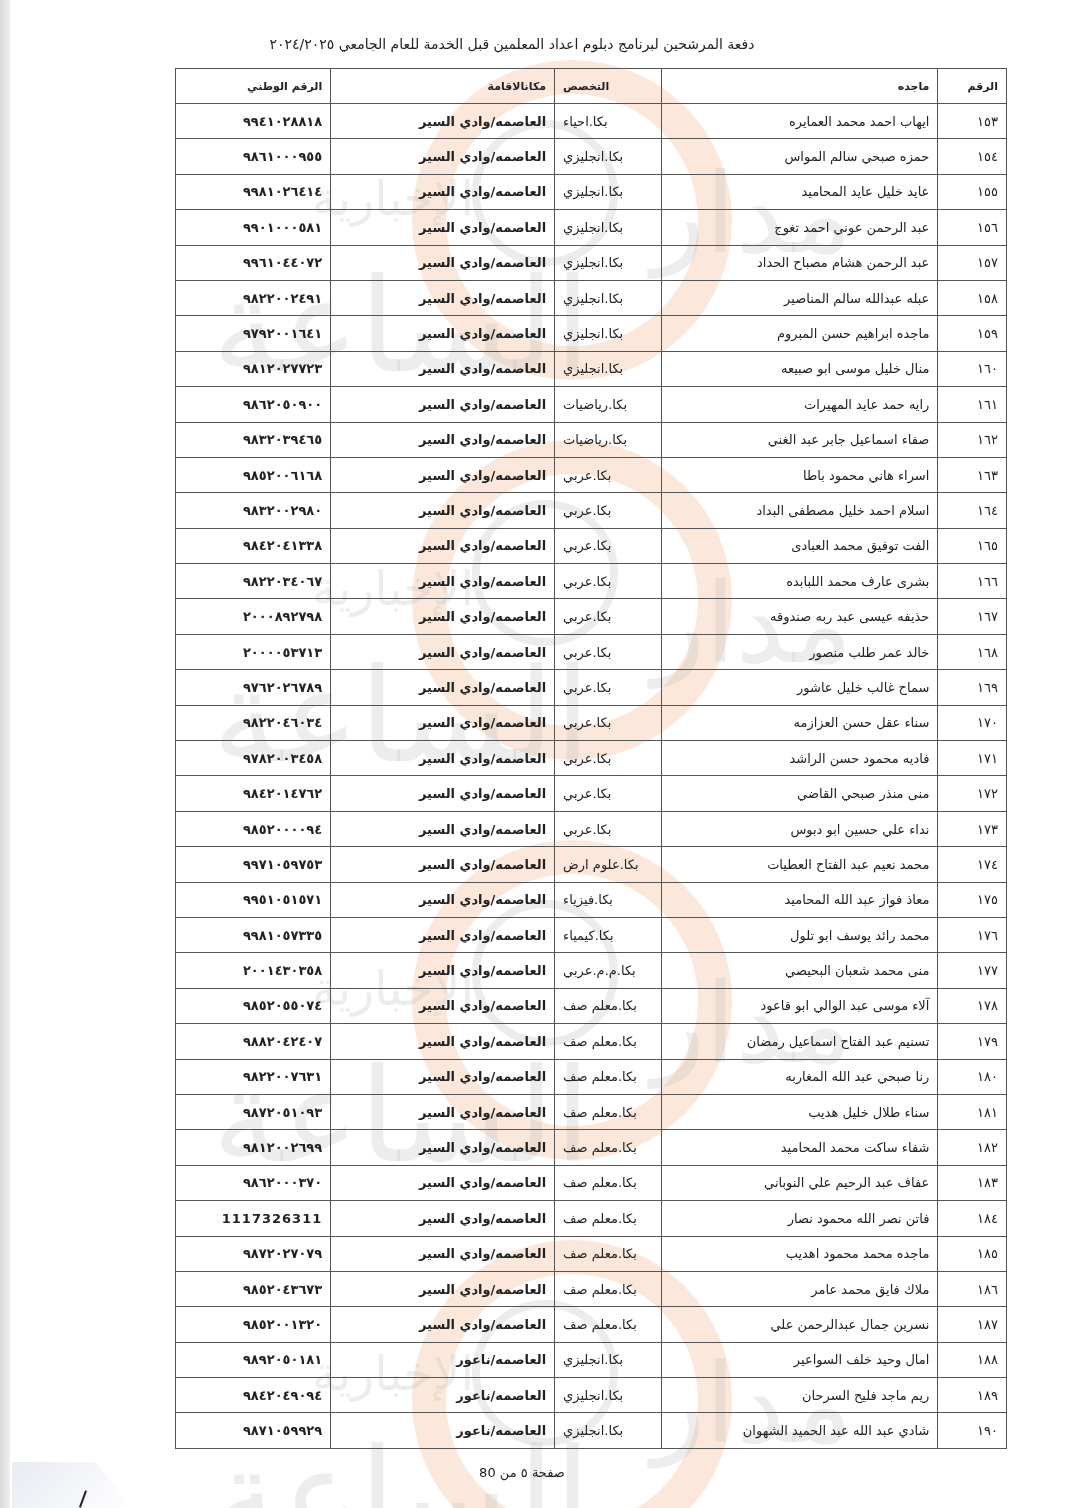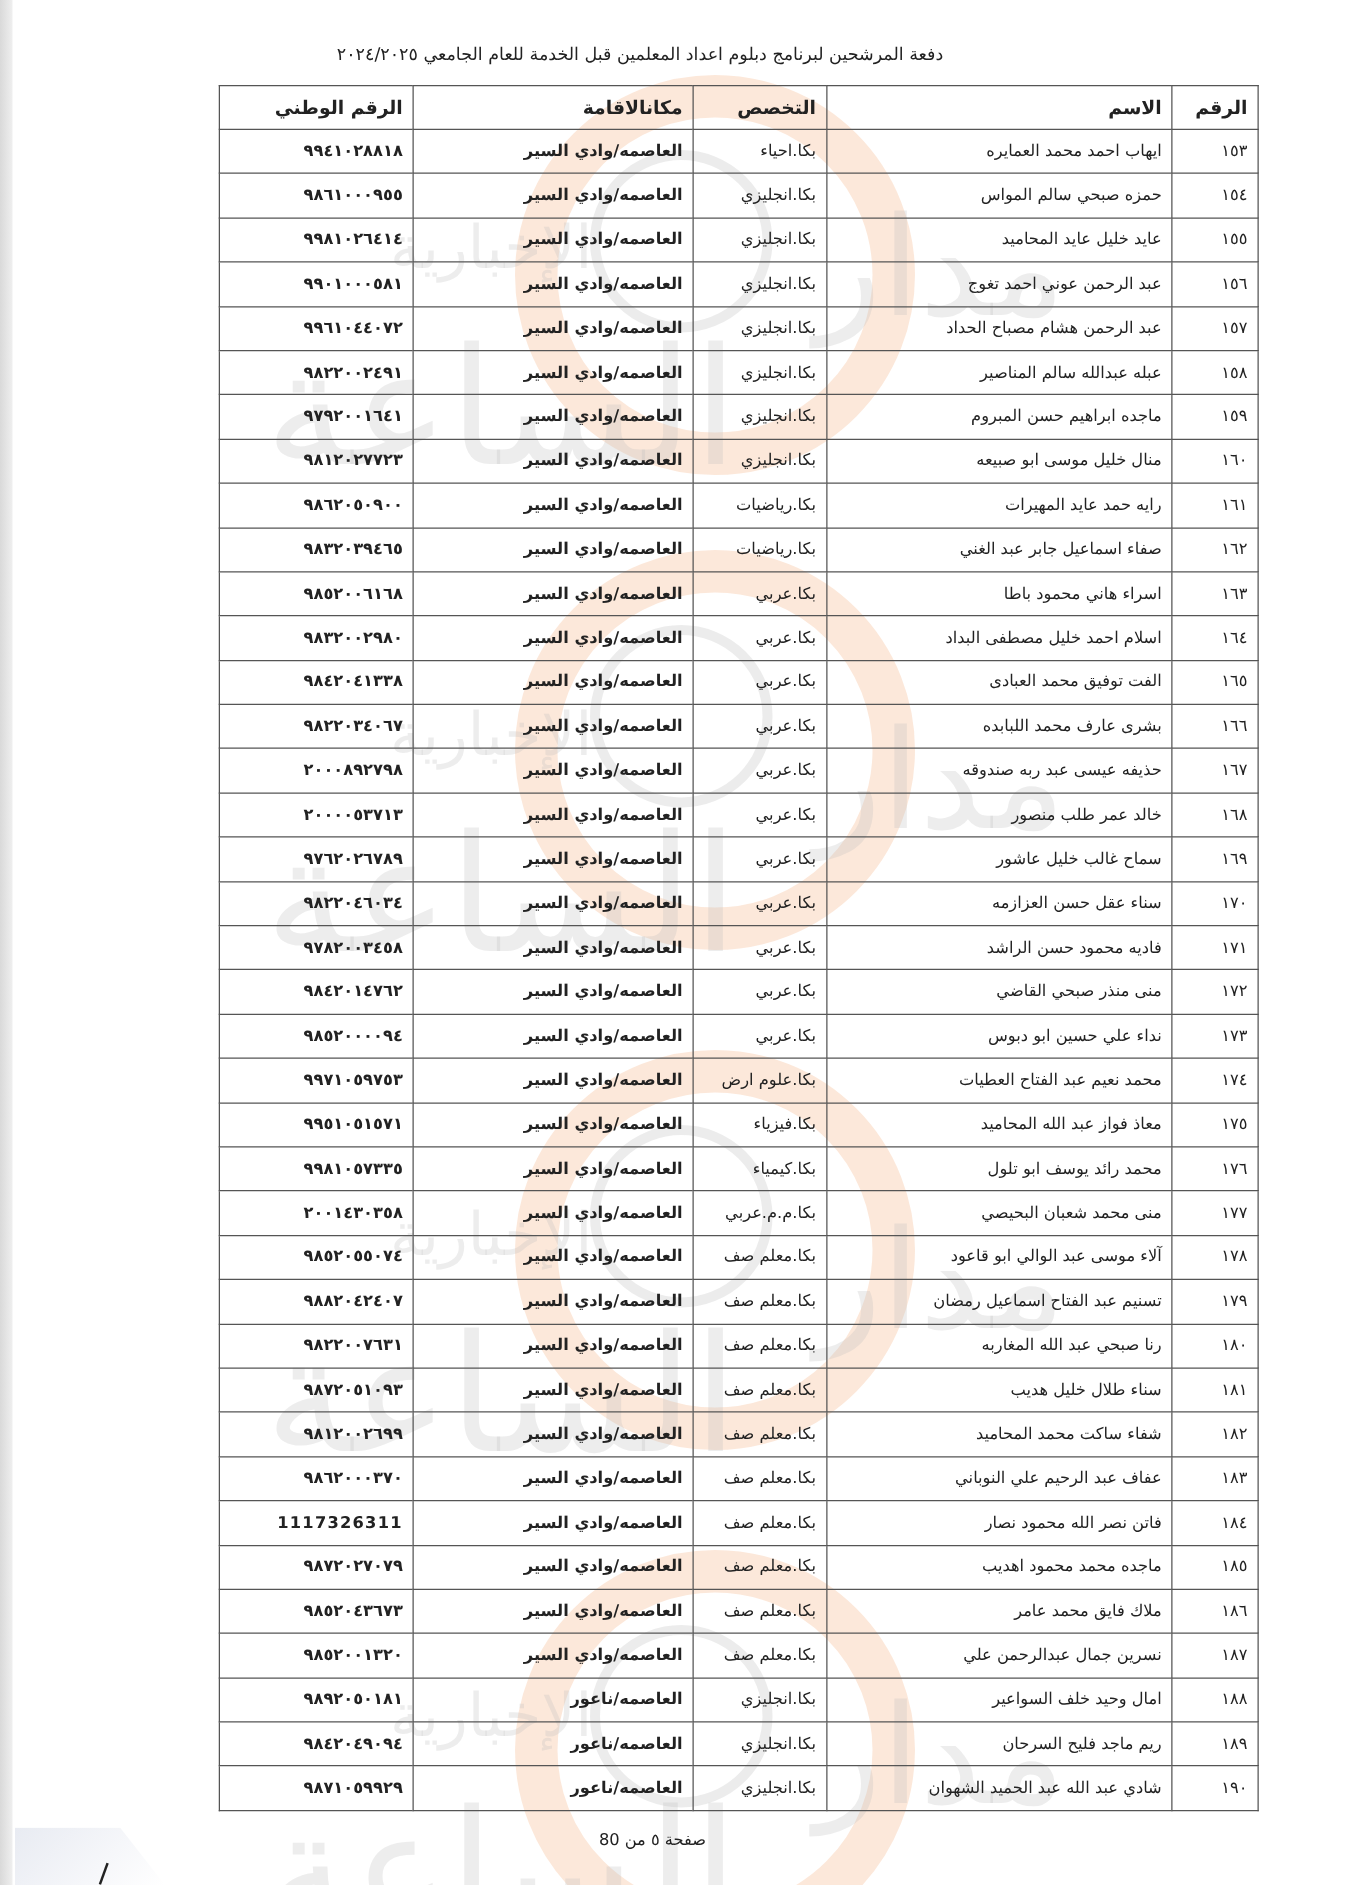--- a/index.html
+++ b/index.html
@@ -33,24 +33,24 @@
     }
     table.roster {
       position: absolute; left: 163px; top: 68px; width: 832px;
       border-collapse: collapse; direction: rtl; table-layout: fixed;
       font-size: 13px;
     }
     table.roster th, table.roster td {
       border: 1px solid #555; height: 34.4px; padding: 0 8px;
       white-space: nowrap; overflow: hidden; background: transparent;
     }
-    table.roster th { font-weight: bold; font-size: 15px; height: 34px; }
+    table.roster th { font-weight: bold; font-size: 11px; height: 34px; }
     .c-num { width: 48px; text-align: right; }
     .c-name { width: 245px; text-align: right; }
-    .c-major { width: 84px; text-align: right; }
+    .c-major { width: 84px; text-align: left; }
     .c-res { width: 195px; text-align: right; font-weight: bold; }
     .c-nid { width: 130px; text-align: right; font-weight: bold; letter-spacing: 1px; }
     th.c-nid, th.c-res { text-align: right; }
     .footer-page {
       position: absolute; top: 1465px; left: 380px; width: 260px;
       text-align: center; direction: rtl; font-size: 13px;
     }
     .corner-fold {
       position: absolute; left: 12px; top: 1462px; width: 120px; height: 46px;
       background: linear-gradient(135deg, #e8ebf2 0%, #f6f7fa 60%, #ffffff 100%);
@@ -100,21 +100,21 @@
   <div class="wm-text" style="left:640px;top:1340px;font-size:110px;">مدار</div>
   <div class="wm-text" style="left:200px;top:1420px;font-size:130px;">الساعة</div>
   <div class="wm-text" style="left:300px;top:1345px;font-size:48px;">الإخبارية</div>
 
   <div class="doc-title">دفعة  المرشحين لبرنامج دبلوم اعداد المعلمين قبل الخدمة للعام الجامعي ٢٠٢٤/٢٠٢٥</div>
 
   <table class="roster">
     <thead>
       <tr>
         <th class="c-num">الرقم</th>
-        <th class="c-name">الاسم</th>
+        <th class="c-name">ماجده</th>
         <th class="c-major">التخصص</th>
         <th class="c-res">مكانالاقامة</th>
         <th class="c-nid">الرقم الوطني</th>
       </tr>
     </thead>
     <tbody id="rows">
         <tr>
           <td class="c-num">١٥٣</td>
           <td class="c-name">ايهاب احمد محمد العمايره</td>
           <td class="c-major">بكا.احياء</td>

